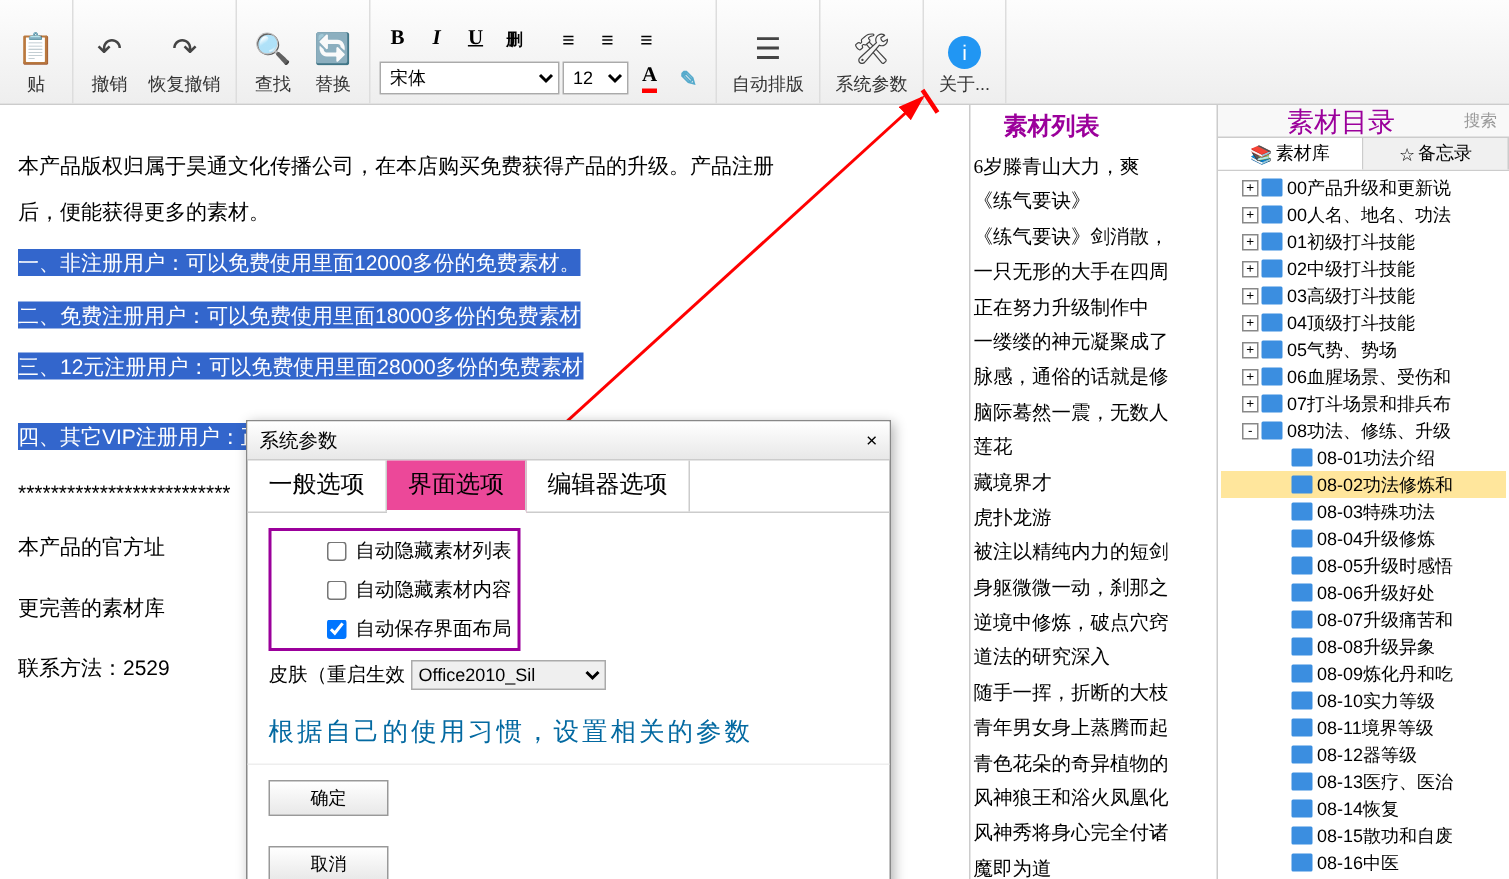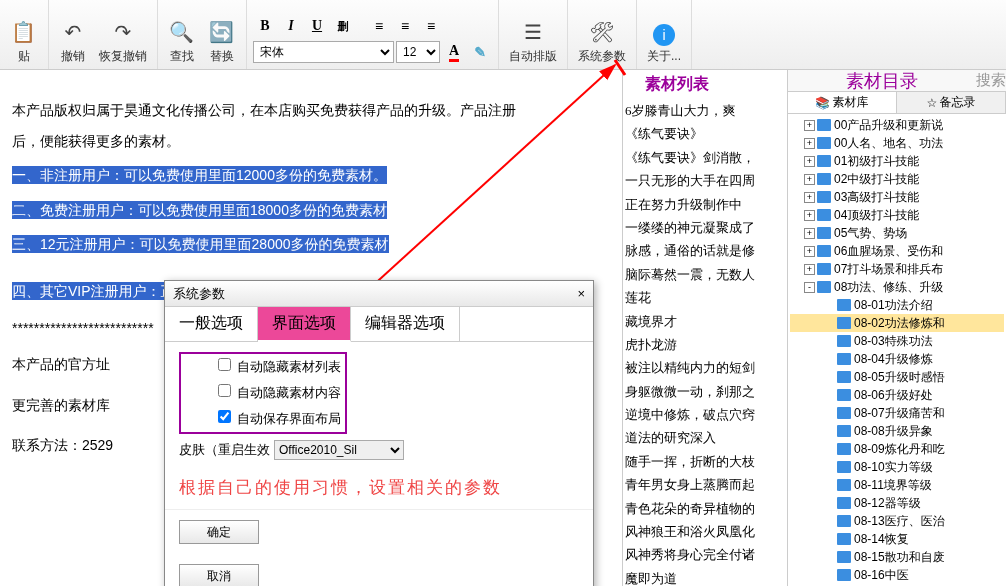--- a/index.html
+++ b/index.html
@@ -14,47 +14,47 @@
 .fmt-btn { width:24px; height:22px; border:1px solid transparent; display:flex; align-items:center; justify-content:center; cursor:pointer; font-weight:bold; font-size:14px; }
 .font-sel { border:1px solid #aaa; height:22px; font-size:12px; padding:0 2px; background:#fff;}
 
 .main { display:flex; height: calc(586px - 70px); }
 .editor { flex:1; padding:27px 12px; overflow:hidden; line-height:1.9; font-size:14px; color:#000; position:relative; font-family: SimSun, serif;}
 .editor p { margin-bottom:4px; }
 .hl { background:#3366cc; color:#fff; padding:1px 0; }
 .center-panel { width:165px; border-left:1px solid #ccc; padding:4px 2px; overflow:hidden; }
 .center-panel .hdr { color:#9b009b; font-size:16px; font-weight:bold; text-align:left; margin-bottom:4px; padding-left:20px;}
 .center-panel .line { font-size:13px; color:#000; white-space:nowrap; overflow:hidden; line-height:1.8; font-family:SimSun,serif;}
-.right-panel { width:219px; border-left:1px solid #ccc; display:flex; flex-direction:column; }
+.right-panel { width:195px; border-left:1px solid #ccc; display:flex; flex-direction:column; }
 .right-hdr { display:flex; align-items:center; border-bottom:1px solid #ccc; background:#f8f8f8; height:22px;}
 .right-hdr .ttl { color:#9b009b; font-size:18px; flex:1; text-align:center; }
-.right-hdr .search { width:30px; color:#999; font-size:15px;text-align:right; }
+.right-hdr .search { width:30px; color:#999; font-size:11px; }
 .tabs { display:flex; border-bottom:1px solid #ccc; height:22px; align-items:stretch; }
 .tab { flex:1; display:flex; align-items:center; justify-content:center; font-size:12px; border-right:1px solid #ccc; cursor:pointer; background:#f0f0f0; gap:2px;}
 .tab.active { background:#fff; }
 .tree { flex:1; overflow:hidden; font-size:12px; line-height:1.5; padding:2px;}
 .tree-item { display:flex; align-items:center; white-space:nowrap; overflow:hidden; }
 .tree-item .exp { width:11px; height:11px; border:1px solid #888; font-size:9px; line-height:9px; text-align:center; margin-right:2px; cursor:pointer; flex-shrink:0; background:#fff;}
 .tree-item .fold { width:14px; height:12px; background:#3b8ee0; margin-right:3px; flex-shrink:0; border-radius:1px;}
 .tree-item.depth1 { padding-left:14px; }
 .tree-item.depth2 { padding-left:34px; }
 .tree-item.sel { background:#ffe69c; }
 
 .dialog { position:absolute; left:164px; top:280px; width:430px; background:#fff; border:1px solid #888; box-shadow:2px 2px 8px rgba(0,0,0,0.3); z-index:10; font-size:13px;}
 .dlg-title { height:26px; background:linear-gradient(#fff,#e8e8e8); display:flex; align-items:center; padding:0 8px; border-bottom:1px solid #ccc;}
 .dlg-tabs { display:flex; border-bottom:1px solid #ccc; }
 .dlg-tab { padding:6px 14px; cursor:pointer; border-right:1px solid #ccc; position:relative; font-size:16px;}
 .dlg-tab.active { border-bottom:2px solid #fff; margin-bottom:-1px; background:#ec4899;}
 .dlg-body { padding:10px 14px; }
-.chk-row { display:flex; align-items:flex-start; margin-bottom:8px;padding-left:33px; }
+.chk-row { display:flex; align-items:center; margin-bottom:8px;padding-left:33px; }
 .chk-row input { margin-right:6px; }
 .hlbox { border:2px solid #9b009b; padding:4px 4px; display:inline-block; }
 .skin-row { display:flex; align-items:center; margin-top:6px; }
 .skin-row select { margin-left:4px; border:1px solid #aaa; height:20px; font-size:12px; width:130px;}
-.dlg-note { color:#ef4444; font-size:17px; margin-top:16px; letter-spacing:2px; font-family:SimSun,serif;}
+.dlg-note { color:#0369a1; font-size:17px; margin-top:16px; letter-spacing:2px; font-family:SimSun,serif;}
 .dlg-btns { display:flex; gap:20px; padding:10px 14px; border-top:1px solid #eee;flex-direction:column; }
 .dlg-btns button { width:80px; height:24px; border:1px solid #999; background:linear-gradient(#fff,#e8e8e8); cursor:pointer; font-size:12px;}
 
 .arrow-svg { position:absolute; left:0; top:0; width:1006px; height:586px; pointer-events:none; z-index:5;}
 </style>
 </head>
 <body>
 
 <div class="toolbar">
   <div class="tb-group">
@@ -92,21 +92,21 @@
       <div class="fmt-btn" style="font-family:serif">B</div>
       <div class="fmt-btn" style="font-style:italic;font-family:serif">I</div>
       <div class="fmt-btn" style="text-decoration:underline;font-family:serif">U</div>
       <div class="fmt-btn" style="font-size:11px">删</div>
       <div style="width:8px"></div>
       <div class="fmt-btn">≡</div>
       <div class="fmt-btn">≡</div>
       <div class="fmt-btn">≡</div>
     </div>
     <div class="tb-row">
-      <select class="font-sel" style="width:141px"><option>宋体</option></select>
+      <select class="font-sel" style="width:120px"><option>宋体</option></select>
       <select class="font-sel" style="width:44px"><option>12</option></select>
       <div class="fmt-btn">
           <span style="border-bottom:3px solid red;font-family:serif">A</span>
         </div>
       <div class="fmt-btn">
           <span style="color:#5ac">✎</span>
         </div>
     </div>
   </div>
   <div class="tb-group">

